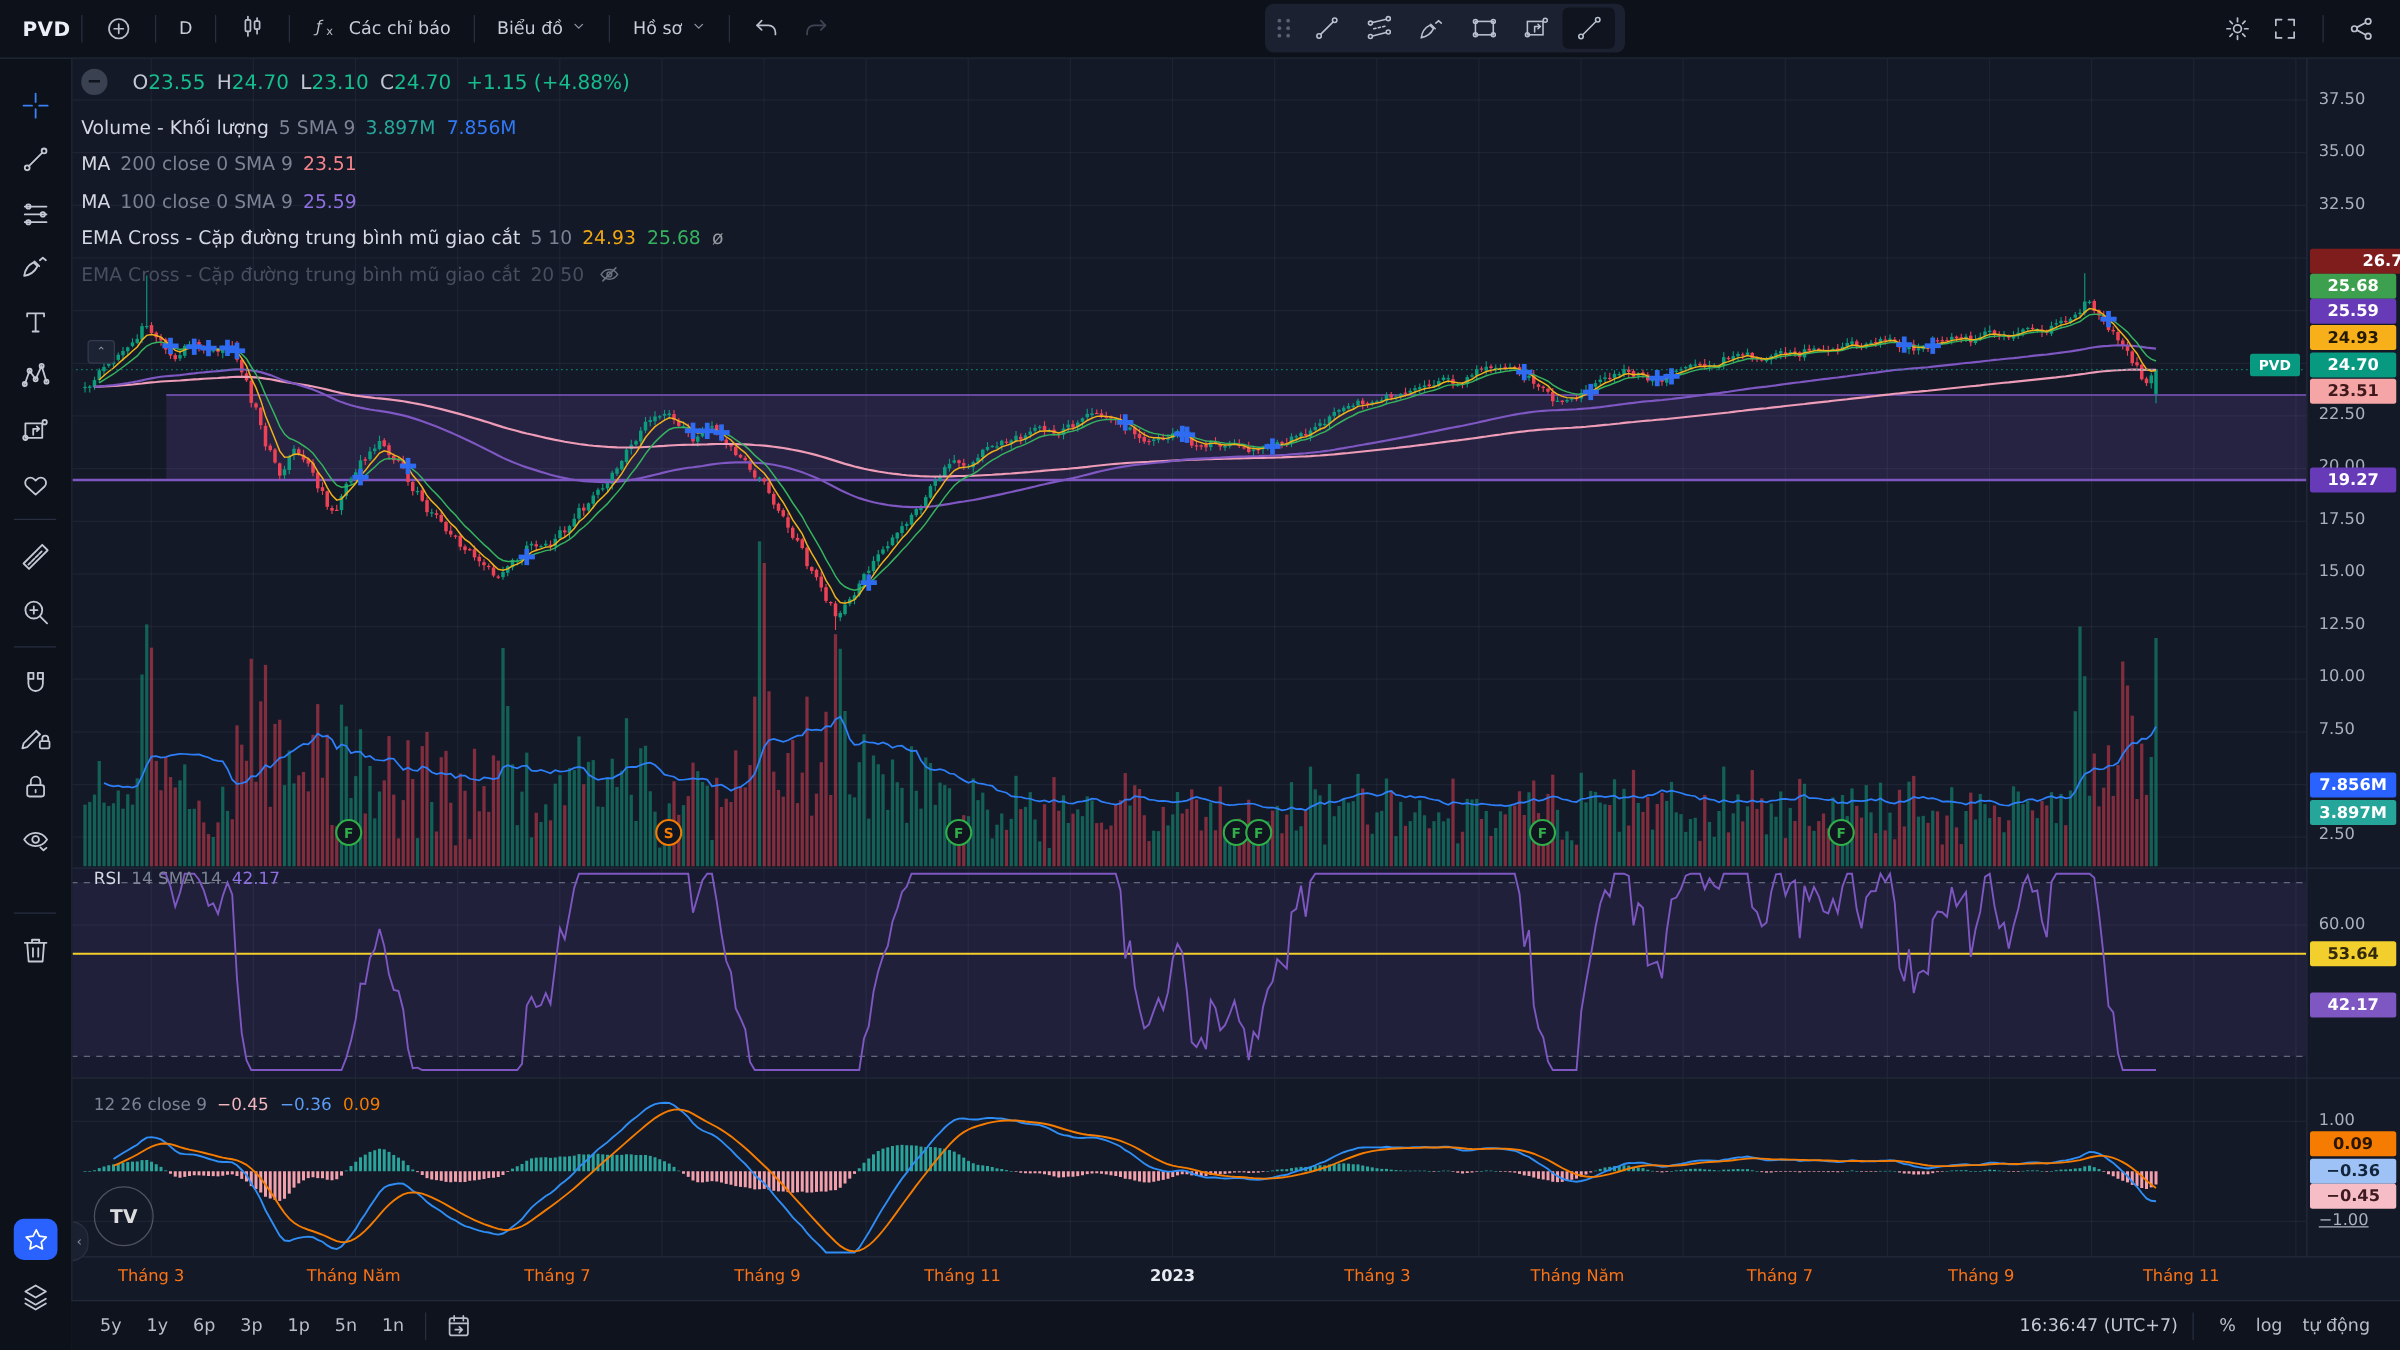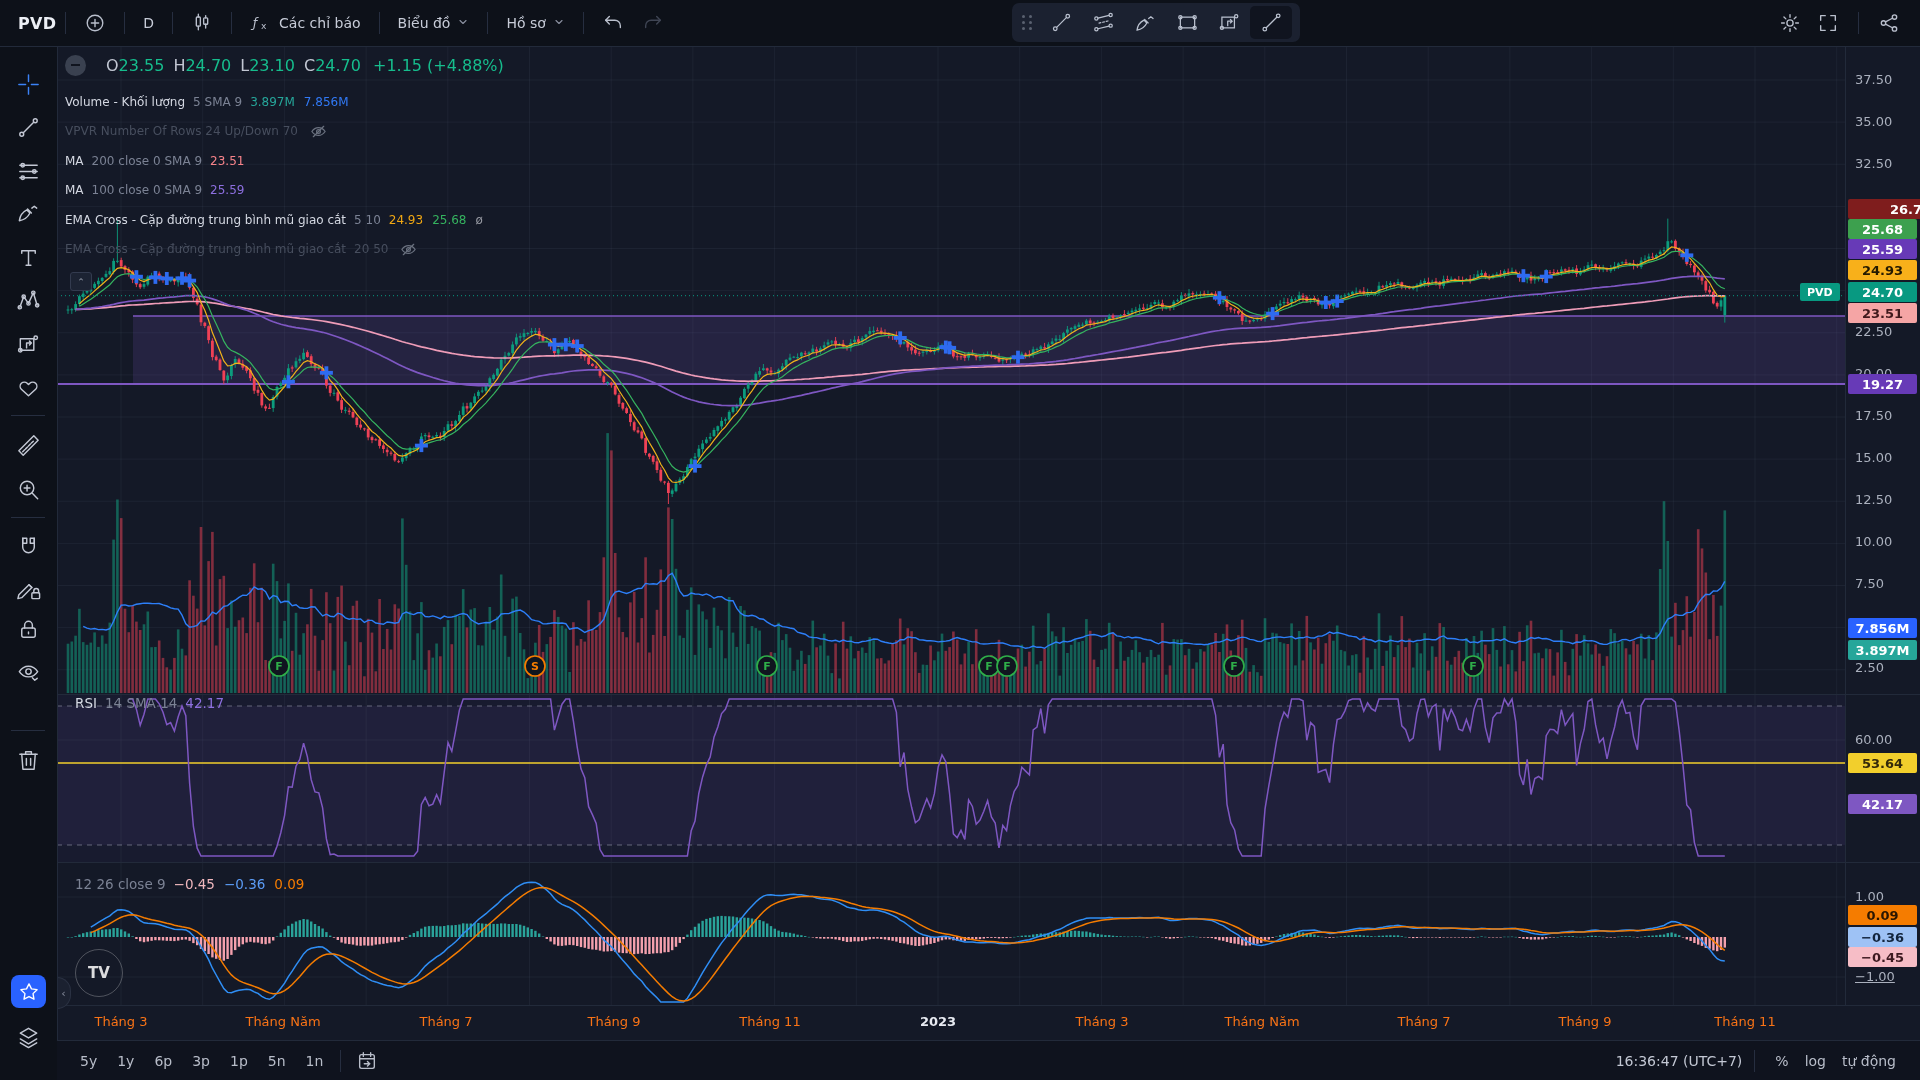--- a/index.html
+++ b/index.html
@@ -40,21 +40,21 @@
   .legend{position:absolute;left:65px;top:52px;z-index:20;}
   .lg-title-row{display:flex;align-items:center;gap:12px;height:26px;}
   .lg-title{font-size:17px;font-weight:600;color:#e6e9f0;cursor:pointer;}
   .more-btn{width:21px;height:21px;border-radius:50%;background:#3a4150;display:flex;align-items:center;justify-content:center;cursor:pointer;}
   .more-btn i{display:block;width:9px;height:2px;background:#10141f;}
   .ohlc{display:flex;gap:9px;font-size:16px;margin-left:8px;}
   .ohlc .k{color:#c2c7d3;}
   .ohlc .v{color:#16bd8d;}
   .lg-change{font-size:16px;color:#16bd8d;}
   #legend-rows{margin-top:14px;}
-  .lg-row{display:flex;align-items:center;gap:8px;height:19px;margin-bottom:10.5px;font-size:12px;cursor:pointer;white-space:nowrap;}
+  .lg-row{display:flex;align-items:center;gap:8px;height:19px;margin-bottom:10.5px;font-size:15px;cursor:pointer;white-space:nowrap;}
   .lg-name{color:#d4d8e2;}
   .lg-params{color:#7b8294;}
   .lg-vals{display:flex;gap:9px;font-weight:500;}
   .lg-row.disabled .lg-name,.lg-row.disabled .lg-params{color:#474e5e;}
   .eye-off{display:inline-flex;margin-left:4px;}
   .eye-off svg{width:17px;height:17px;stroke:#6b7280;fill:none;stroke-width:1.3;stroke-linecap:round;}
   .pane-legend{position:absolute;z-index:20;font-size:13.5px;display:flex;gap:8px;align-items:center;white-space:nowrap;}
   .pane-collapse{position:absolute;left:70px;top:272px;width:20px;height:17px;background:#1c2333;border:1px solid #333b4f;border-radius:3px;color:#9aa0ae;font-size:9px;display:flex;align-items:center;justify-content:center;z-index:20;cursor:pointer;}
 
   
@@ -2234,30 +2234,20 @@
     </div>
     <div id="legend-rows">
         <div class="lg-row">
           <span class="lg-name">Volume - Khối lượng</span>
           <span class="lg-params">5 SMA 9</span>
           <span class="lg-vals">
             <span style="color:#26a69a">3.897M</span>
             <span style="color:#3179f5">7.856M</span>
           </span>
         </div>
-        <div class="lg-row disabled">
-          <span class="lg-name">VPVR Number Of Rows 24 Up/Down 70</span>
-          <span class="eye-off">
-            <svg viewBox="0 0 18 18">
-              <path d="M2 9c1.8 2.7 4.2 4.1 7 4.1S14.2 11.7 16 9c-1.8-2.7-4.2-4.1-7-4.1S3.8 6.3 2 9z"></path>
-              <circle cx="9" cy="9" r="2"></circle>
-              <path d="M3.5 14.5l11-11"></path>
-            </svg>
-          </span>
-        </div>
         <div class="lg-row">
           <span class="lg-name">MA</span>
           <span class="lg-params">200 close 0 SMA 9</span>
           <span class="lg-vals">
             <span style="color:#f7838a">23.51</span>
           </span>
         </div>
         <div class="lg-row">
           <span class="lg-name">MA</span>
           <span class="lg-params">100 close 0 SMA 9</span>

